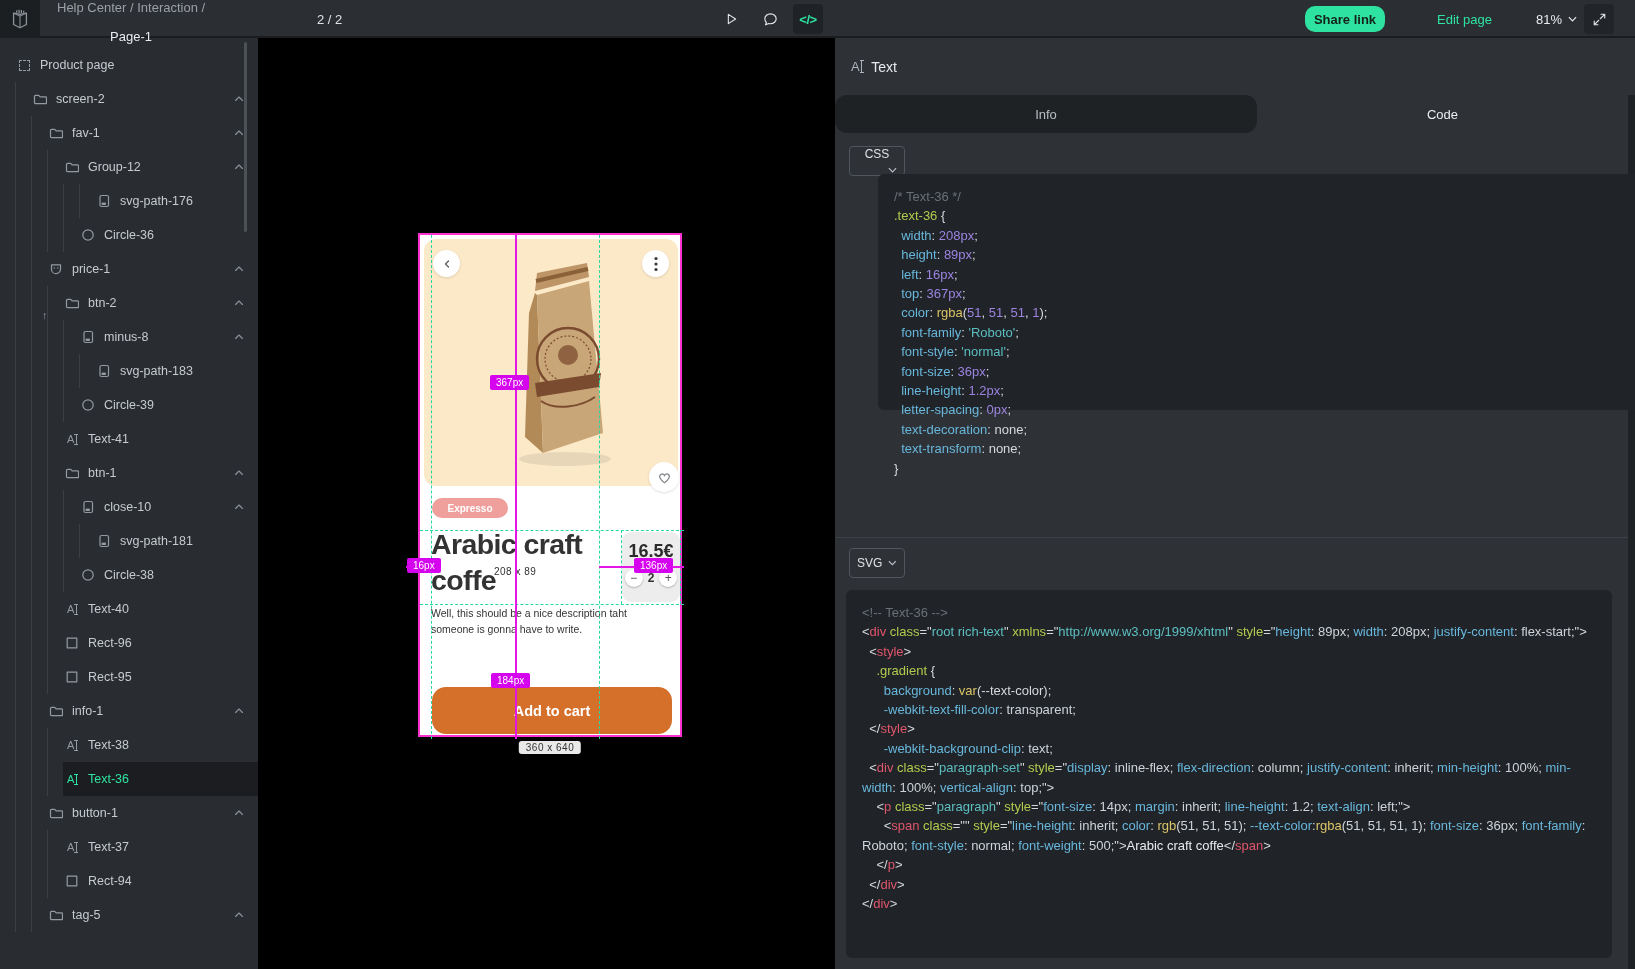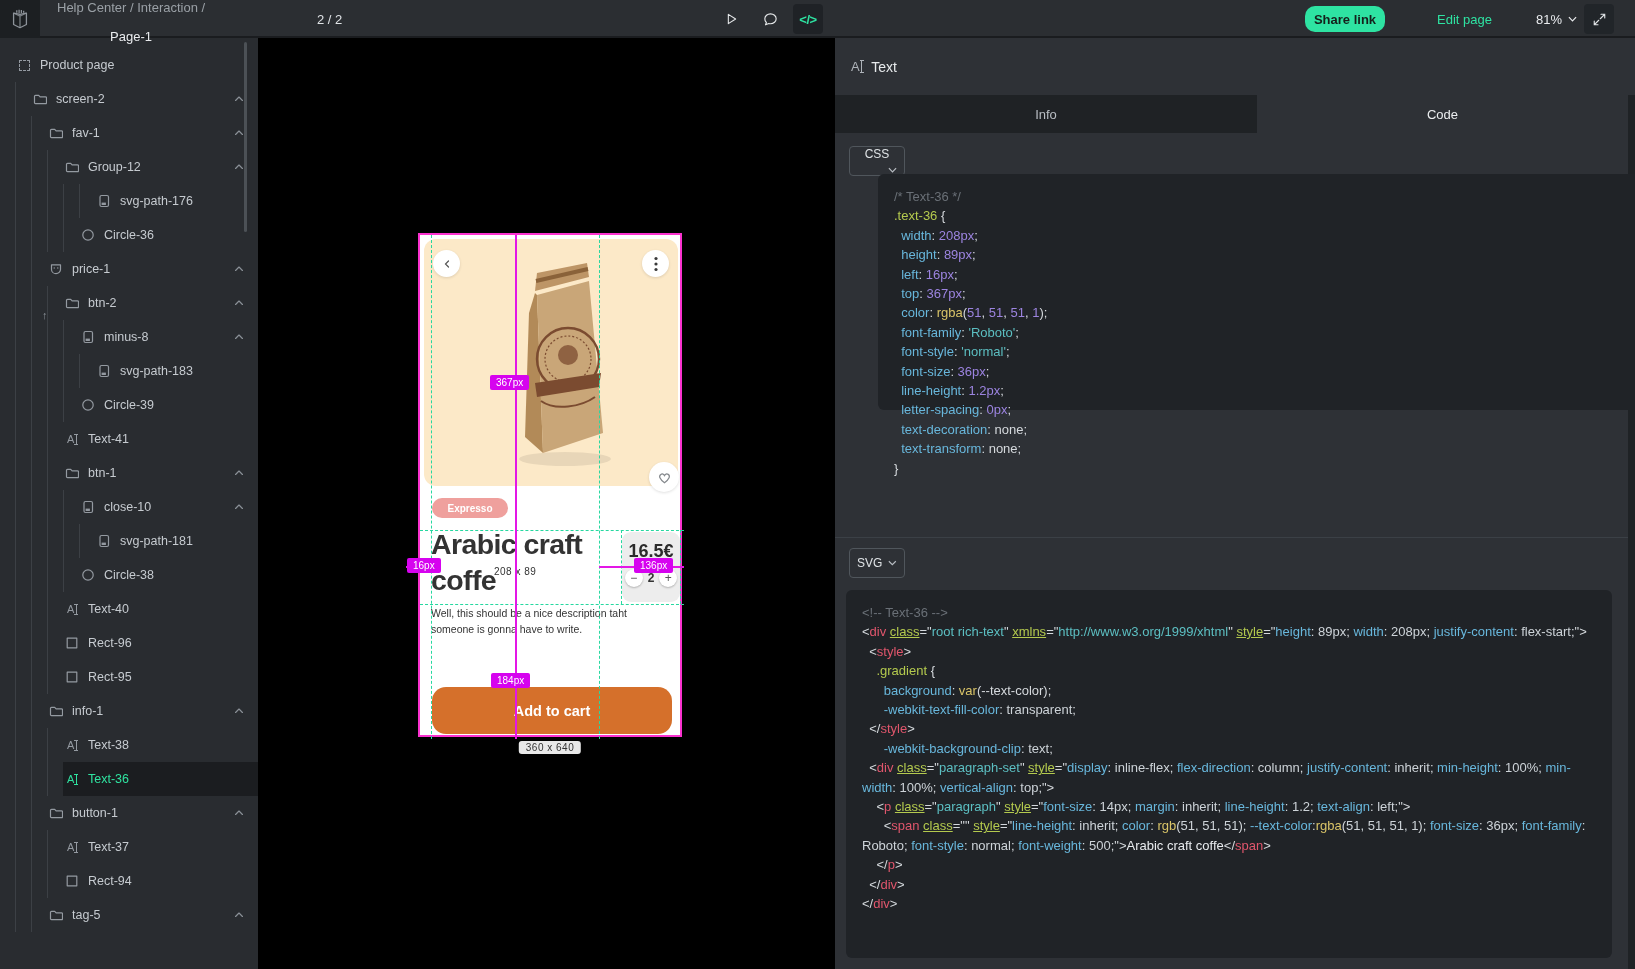--- a/index.html
+++ b/index.html
@@ -67,33 +67,33 @@
   .mline-h { position:absolute; top:331px; height:1.5px; background:#e316e6; }
   .mbadge { position:absolute; background:#d603ef; color:#fff; font-size:10px; padding:2px 6px; border-radius:2px; white-space:nowrap; }
 
   
   .panel { position:absolute; left:835px; top:38px; width:800px; bottom:0; background:#2e3136; }
   .panel-header { position:absolute; left:0; top:0; width:100%; height:57px; display:flex; align-items:center; padding-left:16px; gap:9px; color:#e8ebed; font-size:14px; }
   .panel-header .txt-glyph { color:#aeb3b9; font-size:13px; }
   .panel-header .txt-cursor { height:13px; }
   .tabs { position:absolute; left:0; top:57px; width:100%; height:38px; display:flex; }
   .tab { flex-basis:422px; display:flex; align-items:center; justify-content:center; font-size:13px; cursor:pointer; }
-  .tab-info { background:#1f2225; color:#b9bec4; }
+  .tab-info { background:#1f2225; color:#b9bec4;border-radius:12px; }
   .tab-code { flex-basis:371px; background:#2e3136; color:#eceef0; }
   .panel-gutter { position:absolute; right:0; top:57px; bottom:0; width:7px; background:#1f2225; }
   .dropdown { position:absolute; left:14px; width:56px; height:30px; border:1px solid #50565c; border-radius:4px; display:flex; align-items:center; padding:0 7px; gap:6px; color:#dfe3e6; font-size:12px; cursor:pointer; background:transparent; }
   .dd-css { top:108px;flex-direction:column; } .dd-svg { top:510px; }
   .dd-chev { width:9px; height:6px; margin-left:auto; }
   .code-block { position:absolute; left:11px; width:766px; background:#202327; border-radius:6px; padding:13px 16px; font-size:13px; line-height:19.4px; color:#d5d9dd; }
   .code-css { top:136px; height:236px;margin-left:32px; } .code-svg { top:552px; height:368px; }
   .code-line { white-space:pre-wrap; word-break:break-word; }
   .section-divider { position:absolute; left:0; top:499px; width:793px; height:1px; background:#3b4046; }
   .tok-cm{color:#6a7077;} .tok-sel{color:#b4ca4e;} .tok-pr{color:#68b7dc;}
   .tok-nm{color:#9c84e0;} .tok-fn{color:#d9c468;} .tok-st{color:#5cbfc2;}
-  .tok-pl{color:#d5d9dd;} .tok-tg{color:#e0566c;} .tok-at{color:#b4ca4e;text-decoration:underline;}
+  .tok-pl{color:#d5d9dd;} .tok-tg{color:#e0566c;} .tok-at{color:#b4ca4e;}
   .tok-vl{color:#cdd3d8;} .tok-tx{color:#e8ebee;}
 
   svg { display:block; }
 </style>
 </head>
 <body>
 
 <header class="topbar">
   <div class="logo-tile">
     <span>

